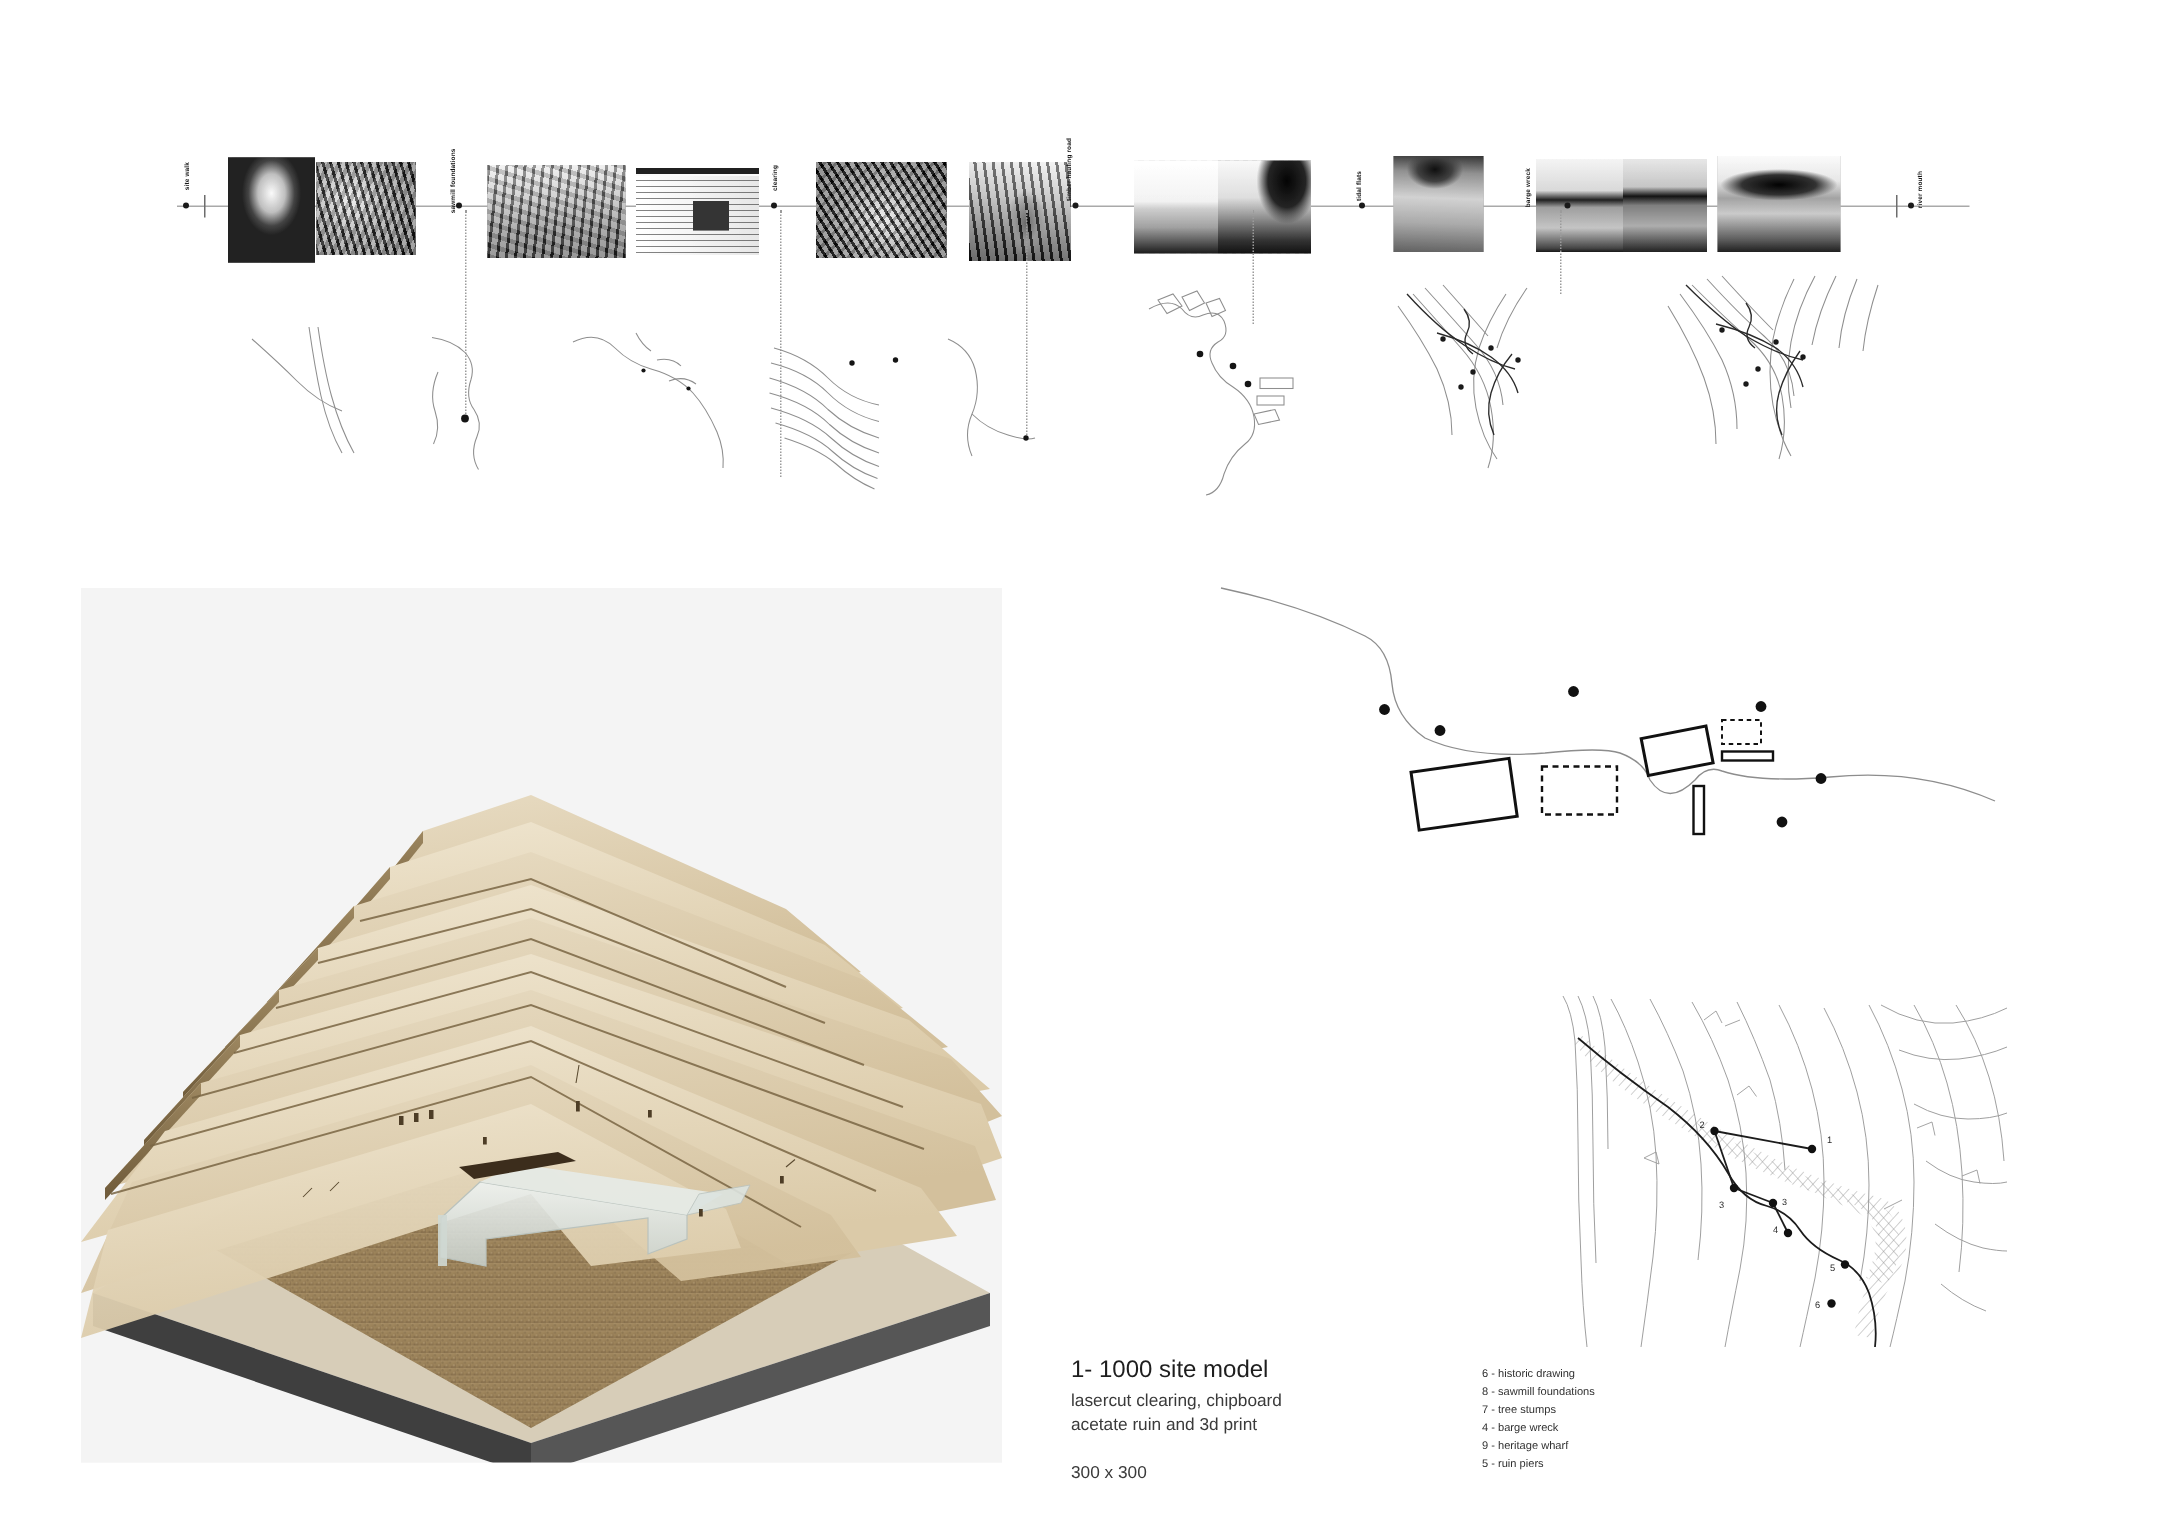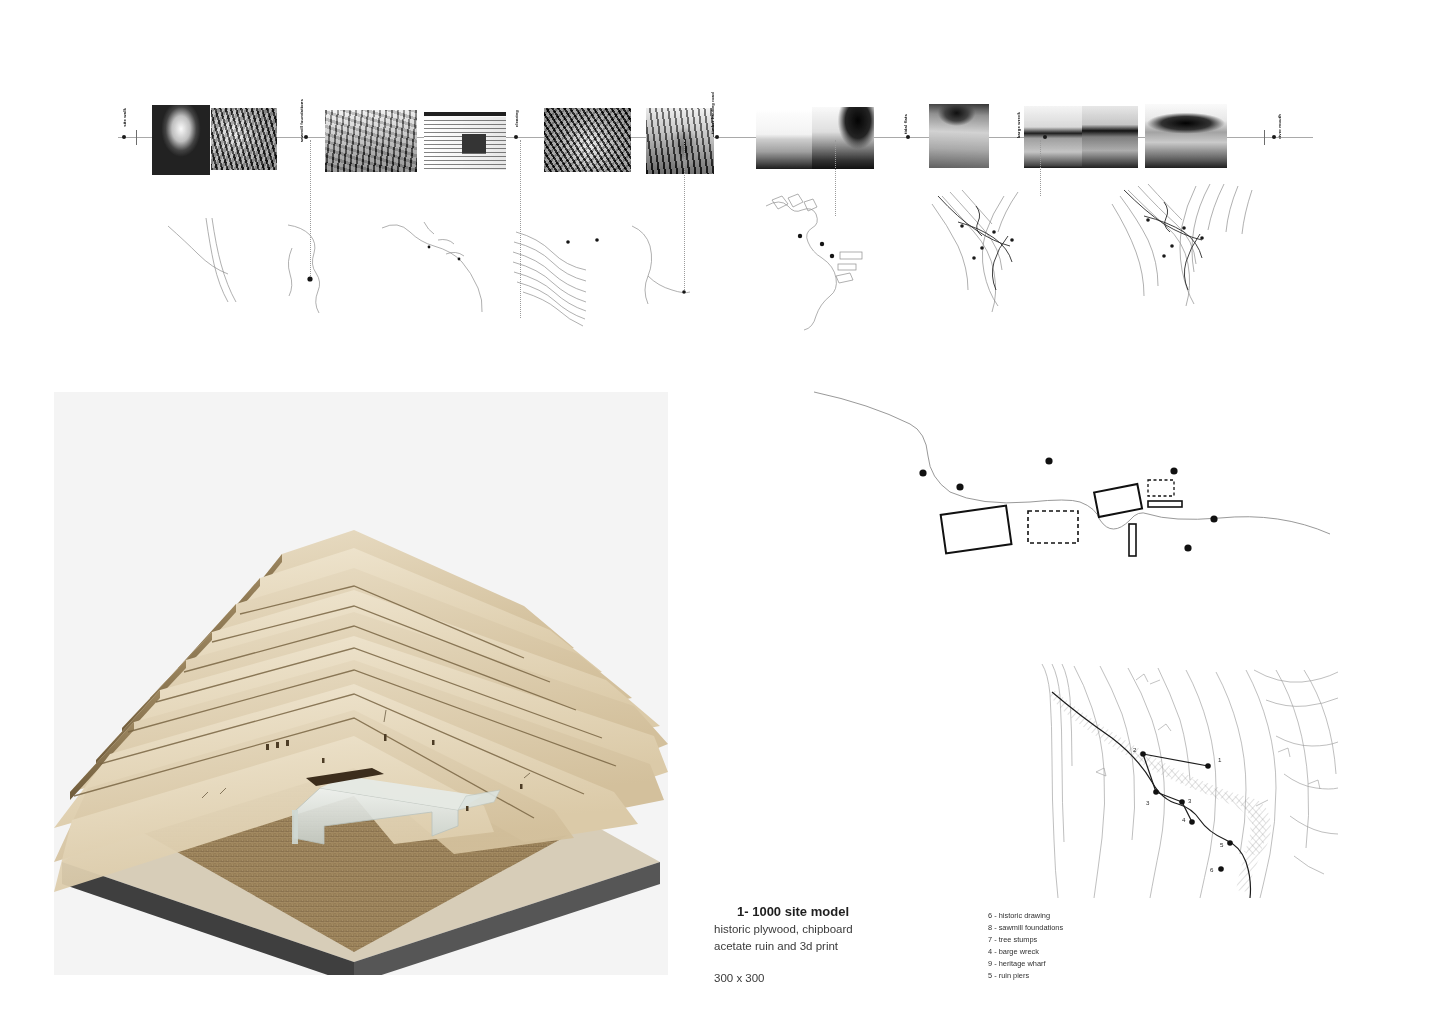--- a/index.html
+++ b/index.html
@@ -135,21 +135,21 @@
   }
 
   
   #model-photo{
     position:absolute;left:54px;top:392px;width:614px;height:583px;
     background:#f4f4f4;overflow:hidden;
   }
 
   
   #model-caption{position:absolute;left:714px;top:903px;width:250px;}
-  #model-caption .ttl{font-size:13px;font-weight:bold;line-height:1.42;color:#1e1e1e;margin-left:23px;}
+  #model-caption .ttl{font-size:16px;font-weight:normal;line-height:1.42;color:#1e1e1e;}
   #model-caption .sub{font-size:11.5px;line-height:1.42;color:#3a3a3a;}
   #model-caption .dims{font-size:11.5px;line-height:1.42;color:#3a3a3a;margin-top:16px;}
 
   #plan-legend{position:absolute;left:988px;top:910px;}
   #plan-legend .li{font-size:7.4px;line-height:1.62;color:#303030;}
 
   svg{display:block;overflow:visible;}
 </style>
 </head>
 <body>
@@ -412,21 +412,21 @@
         <path d="M148 406 l6 -6"></path>
           <path d="M166 402 l6 -6"></path>
         <path d="M330 330 l2 -12"></path>
           <path d="M470 386 l6 -5"></path>
       </g>
     </svg>
   </div>
 
   <div id="model-caption">
     <div class="ttl">1- 1000 site model</div>
-    <div class="sub">historic plywood, chipboard</div>
+    <div class="sub">lasercut clearing, chipboard</div>
     <div class="sub">acetate ruin and 3d print</div>
     <div class="dims">300 x 300</div>
   </div>
 
   <svg style="position:absolute;left:800px;top:370px;" width="540" height="220" viewBox="0 0 540 220" fill="none">
     <path d="M14 22 Q70 34 110 54 Q126 62 128 86 Q130 108 150 122 Q180 136 230 132 Q268 128 280 132 Q296 138 300 150 Q312 168 330 150 Q338 140 348 144 Q372 152 420 148 Q480 142 530 164" stroke="#8d8d8d" stroke-width="0.9" fill="none"></path>
     <g stroke="#111111" fill="#ffffff">
       <rect x="143" y="140" width="66" height="39" transform="rotate(-8 176 159)" stroke-width="2"></rect>
       <rect x="228" y="141" width="50" height="32" stroke-width="1.6" stroke-dasharray="4 3"></rect>
       <rect x="296" y="118" width="44" height="25" transform="rotate(-11 318 130)" stroke-width="2"></rect>

